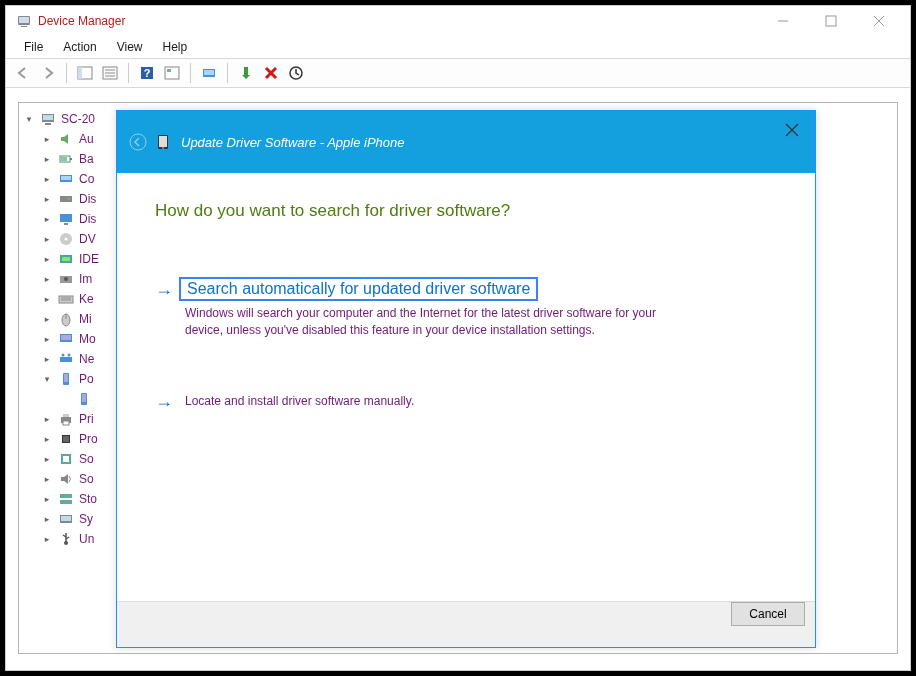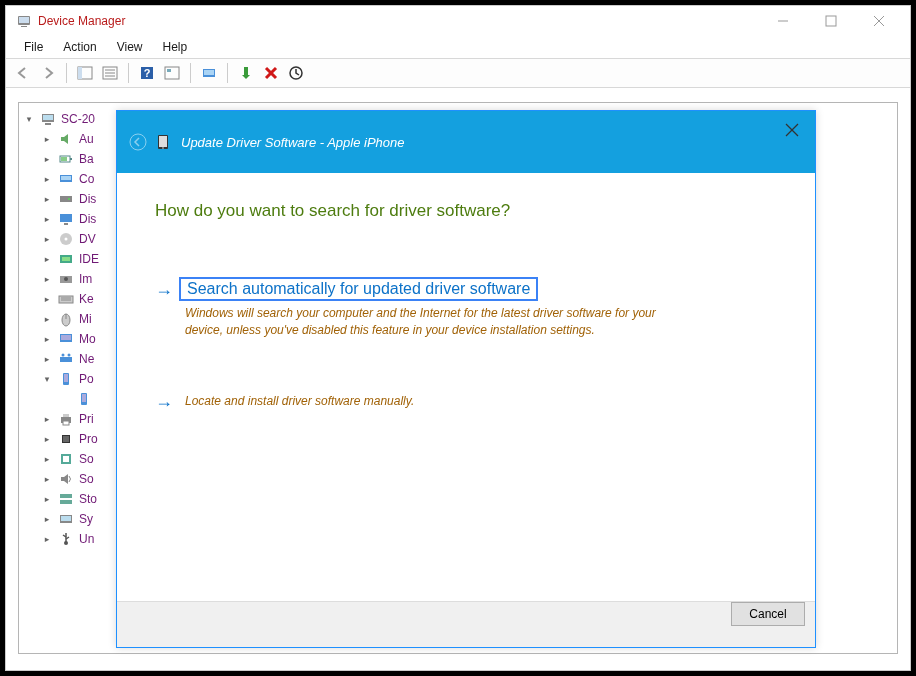--- a/index.html
+++ b/index.html
@@ -175,26 +175,25 @@
   color: #0d72c8;
   font-size: 16px;
   display: inline-block;
 }
 .option-title.highlighted {
   border: 2px solid #3b82f6;
   padding: 1px 6px;
   margin-left: -6px;
 }
 .option-desc {
-  color: #a16207;
+  color: #701a75;
   font-size: 12px;
   margin-top: 4px;
   line-height: 1.4;
   max-width: 490px;
-  font-style: italic;
 }
 .dialog-footer {
   position: absolute;
   bottom: 0; left: 0; right: 0;
   height: 46px;
   background: #f0f0f0;
   border-top: 1px solid #ddd;
   display: flex;
   justify-content: flex-end;
   align-items: flex-start;

